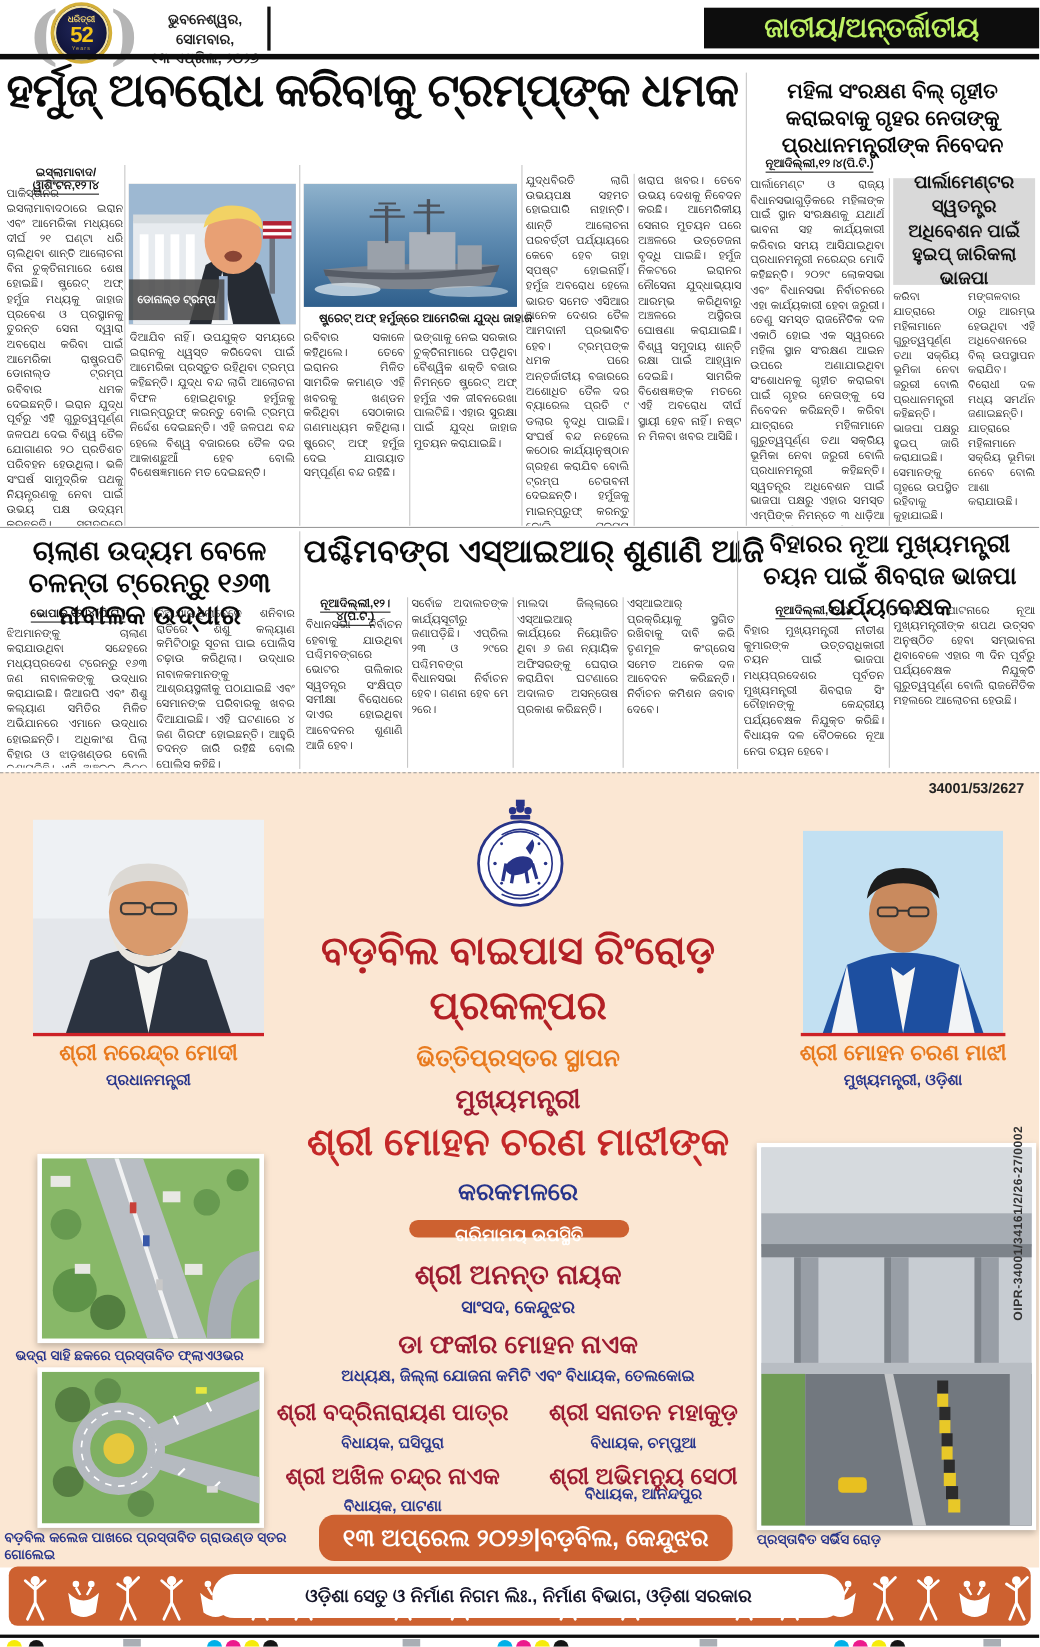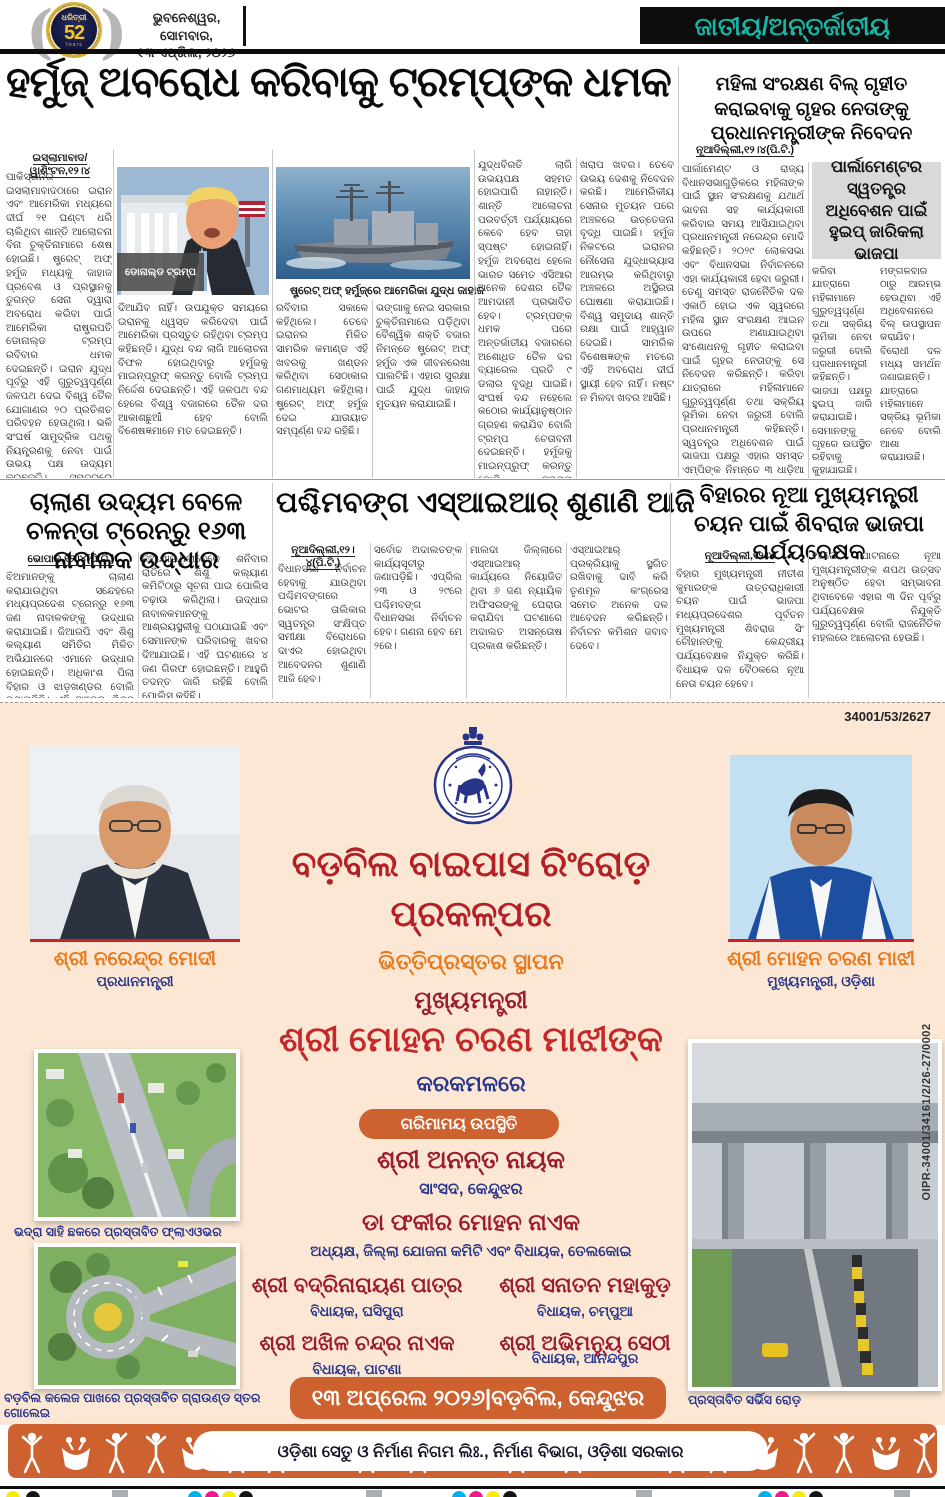--- a/index.html
+++ b/index.html
@@ -13,21 +13,21 @@
     background:radial-gradient(circle at 50% 40%,#23295e 0%,#10143a 70%);
     border:3px solid #d4af37;box-shadow:0 0 0 2px #f3e3a5 inset;display:flex;flex-direction:column;
     align-items:center;justify-content:center;line-height:1;}
   .logo-paper{font-size:8px;color:#f5d76e;font-weight:bold;}
   .logo-years{font-size:20px;color:#f5c518;font-weight:bold;letter-spacing:-1px;}
   .logo-years-label{font-size:5px;color:#caa84a;letter-spacing:1px;}
   .mast-date{position:absolute;left:134px;top:9px;width:105px;font-size:13px;font-weight:bold;color:#222;
     text-align:center;line-height:1.35;}
   .mast-divider{position:absolute;left:243px;top:6px;width:3px;height:40px;background:#111;}
   .section-banner{position:absolute;left:640px;top:7px;width:305px;height:37px;background:#0d0d0d;
-    color:#14b8a6;font-size:25px;font-weight:bold;text-align:center;line-height:38px;}
+    color:#bef264;font-size:25px;font-weight:bold;text-align:center;line-height:38px;}
   .mast-rule{position:absolute;left:0;top:49px;width:945px;height:5px;background:#0d0d0d;}
 
   
   .headline-main{position:absolute;left:6px;top:58px;width:665px;font-size:42px;font-weight:bold;
     letter-spacing:-1px;color:#0a0a0a;white-space:nowrap;}
   .headline-sub{font-weight:bold;color:#0a0a0a;text-align:center;}
   .dateline{font-size:10.5px;font-weight:bold;text-align:center;color:#111;}
   .dateline span{border-bottom:1px solid #222;padding-bottom:1px;}
   .body-col{font-size:10.3px;line-height:1.33;text-align:justify;color:#1d1d1d;overflow:hidden;}
   .vrule{position:absolute;width:1px;background:#c7c7c7;}
@@ -267,21 +267,21 @@
     <div class="ad-cap-name" style="left:706px;top:244px;width:230px;">ଶ୍ରୀ ମୋହନ ଚରଣ ମାଝୀ</div>
     <div class="ad-cap-title" style="left:706px;top:270px;width:230px;">ମୁଖ୍ୟମନ୍ତ୍ରୀ, ଓଡ଼ିଶା</div>
 
     <div class="ad-line t-red" style="top:140px;font-size:36px;">ବଡ଼ବିଲ ବାଇପାସ ରିଂରୋଡ଼</div>
     <div class="ad-line t-red" style="top:190px;font-size:36px;">ପ୍ରକଳ୍ପର</div>
     <div class="ad-line t-orange" style="top:246px;font-size:22px;">ଭିତ୍ତିପ୍ରସ୍ତର ସ୍ଥାପନ</div>
     <div class="ad-line t-maroon" style="top:283px;font-size:24px;">ମୁଖ୍ୟମନ୍ତ୍ରୀ</div>
     <div class="ad-line t-brightred" style="top:316px;font-size:35px;">ଶ୍ରୀ ମୋହନ ଚରଣ ମାଝୀଙ୍କ</div>
     <div class="ad-line t-navy" style="top:368px;font-size:22px;">କରକମଳରେ</div>
 
-    <div class="pill" style="left:359px;top:406px;width:200px;height:30px;line-height:30px;font-size:16px;">ଗରିମାମୟ ଉପସ୍ଥିତି</div>
+    <div class="pill" style="left:372px;top:406px;width:200px;height:16px;line-height:30px;font-size:16px;">ଗରିମାମୟ ଉପସ୍ଥିତି</div>
 
     <div class="guest-name" style="left:248px;top:442px;width:446px;font-size:25px;">ଶ୍ରୀ ଅନନ୍ତ ନାୟକ</div>
     <div class="guest-title" style="left:248px;top:477px;width:446px;font-size:16px;">ସାଂସଦ, କେନ୍ଦୁଝର</div>
 
     <div class="guest-name" style="left:248px;top:506px;width:446px;font-size:23px;">ଡା ଫକୀର ମୋହନ ନାଏକ</div>
     <div class="guest-title" style="left:230px;top:540px;width:482px;font-size:14.5px;">ଅଧ୍ୟକ୍ଷ, ଜିଲ୍ଲା ଯୋଜନା କମିଟି ଏବଂ ବିଧାୟକ, ତେଲକୋଇ</div>
 
     <div class="guest-name" style="left:246px;top:570px;width:222px;font-size:21px;">ଶ୍ରୀ ବଦ୍ରିନାରାୟଣ ପାତ୍ର</div>
     <div class="guest-title" style="left:246px;top:600px;width:222px;font-size:14px;">ବିଧାୟକ, ଘସିପୁରା</div>
     <div class="guest-name" style="left:474px;top:570px;width:222px;font-size:21px;">ଶ୍ରୀ ସନାତନ ମହାକୁଡ଼</div>

